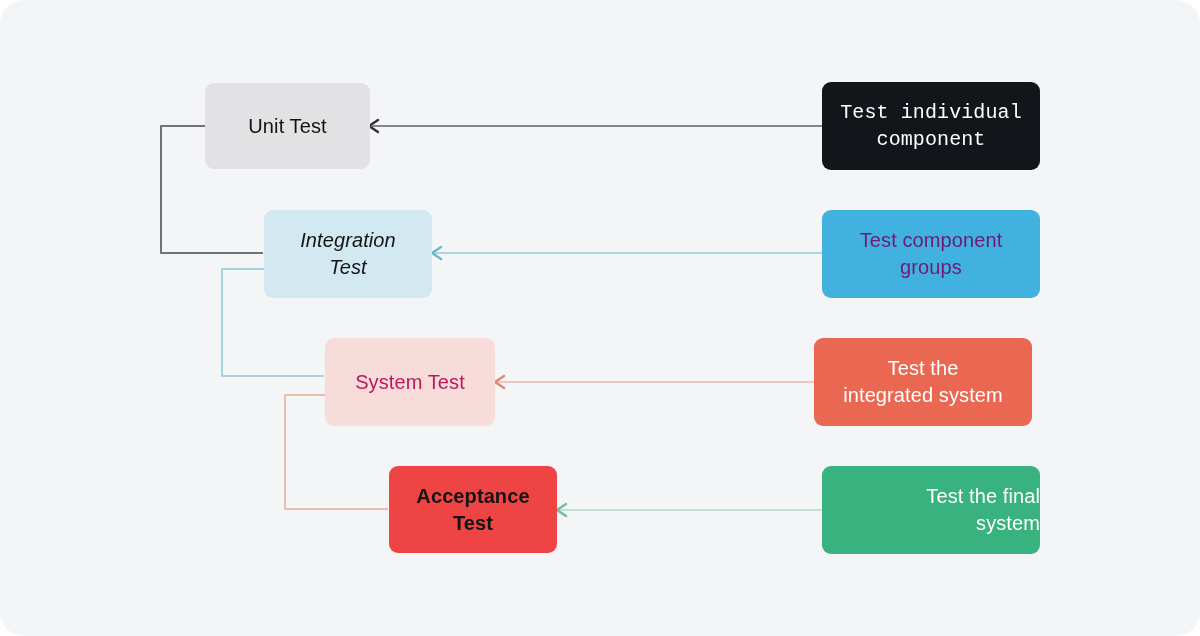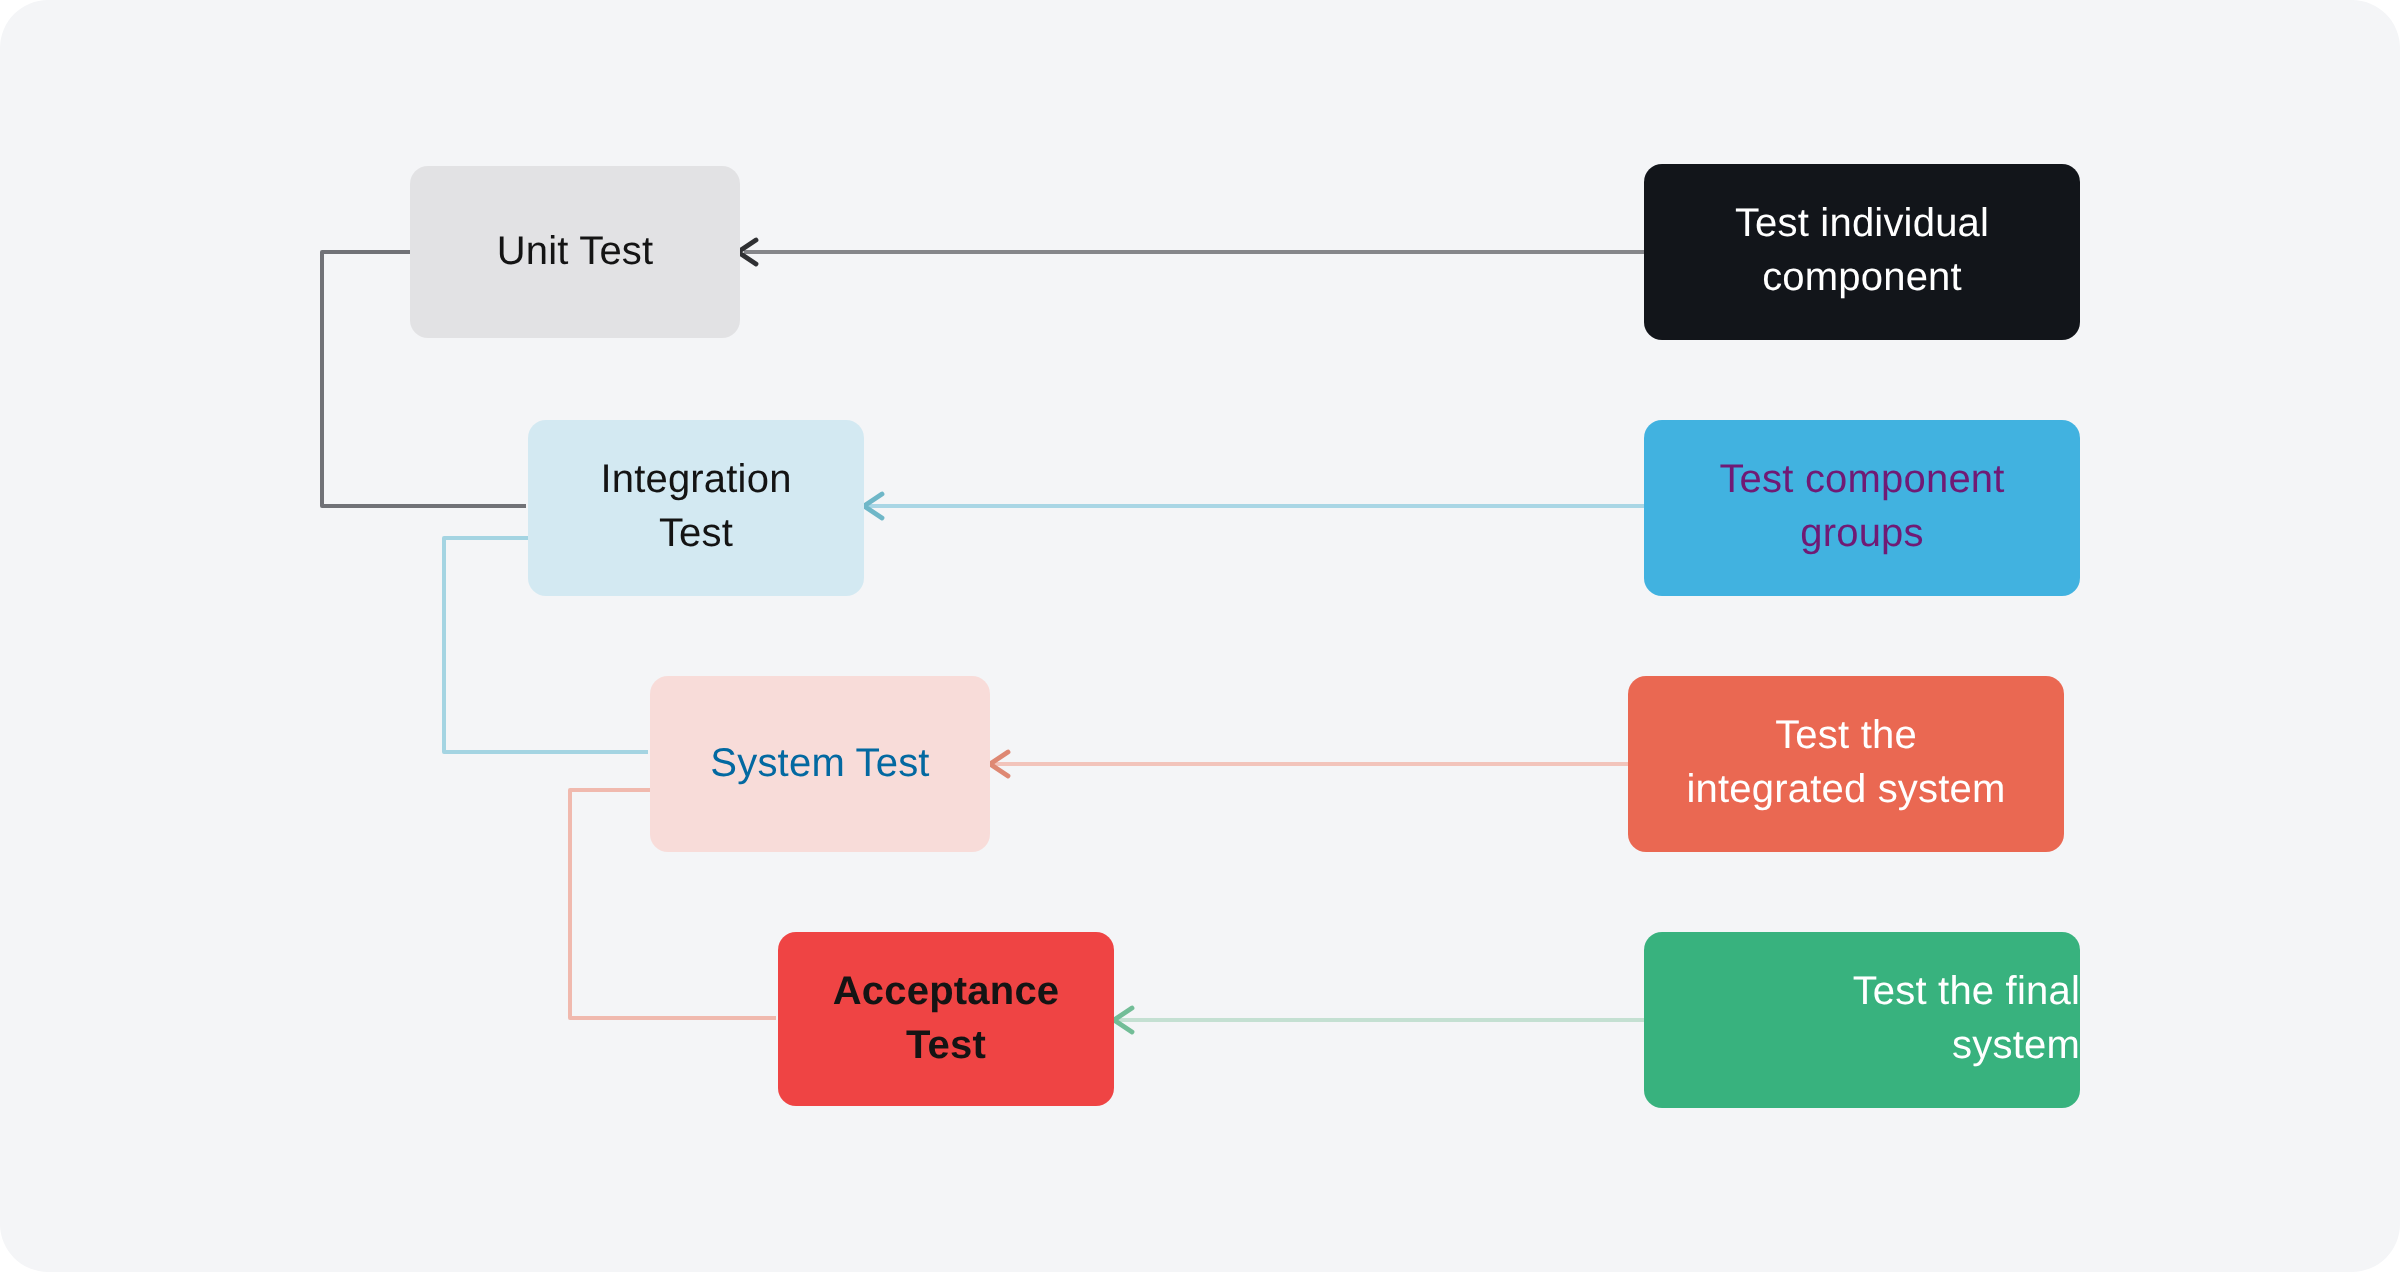--- a/index.html
+++ b/index.html
@@ -30,25 +30,25 @@
     justify-content: center;
     text-align: center;
     font-size: 20px;
     font-weight: 500;
     line-height: 27px;
     letter-spacing: 0.1px;
   }
   .node span { display: block; }
   
   #node-unit        { left: 205px; top:  83px; width: 165px; height: 86px; }
-  #node-integration { left: 264px; top: 210px; width: 168px; height: 88px; }
+  #node-integration { left: 264px; top: 210px; width: 168px; height: 88px; font-style: italic; }
   #node-system      { left: 325px; top: 338px; width: 170px; height: 88px; }
   #node-acceptance  { left: 389px; top: 466px; width: 168px; height: 87px; }
   
-  #node-unit-desc        { left: 822px; top:  82px; width: 218px; height: 88px; }
+  #node-unit-desc        { left: 822px; top:  82px; width: 218px; height: 88px; font-family: Liberation Mono, monospace; }
   #node-integration-desc { left: 822px; top: 210px; width: 218px; height: 88px; }
   #node-system-desc      { left: 814px; top: 338px; width: 218px; height: 88px; }
   #node-acceptance-desc  { left: 822px; top: 466px; width: 218px; height: 88px; }
   .edge-line {
     fill: none;
     stroke-width: 2;
     stroke-linejoin: round;
     stroke-linecap: butt;
   }
   .edge-head {
@@ -85,21 +85,21 @@
   <div class="node" id="node-unit" style="background: rgb(226, 226, 228); color: rgb(20, 20, 20);">
     <span>Unit Test</span>
     <span></span>
   </div>
 
   <div class="node" id="node-integration" style="background: rgb(211, 233, 242); color: rgb(20, 20, 20);">
     <span>Integration</span>
     <span>Test</span>
   </div>
 
-  <div class="node" id="node-system" style="background: rgb(248, 220, 217); color: #0369a1;">
+  <div class="node" id="node-system" style="background: rgb(248, 220, 217); color: #be185d;">
     <span>System Test</span>
     <span></span>
   </div>
 
   <div class="node" id="node-acceptance" style="background: #ef4444; color: rgb(20, 20, 20); font-weight: bold;">
     <span>Acceptance</span>
     <span>Test</span>
   </div>
 
   <div class="node" id="node-unit-desc" style="background: rgb(18, 21, 26); color: rgb(255, 255, 255);">

